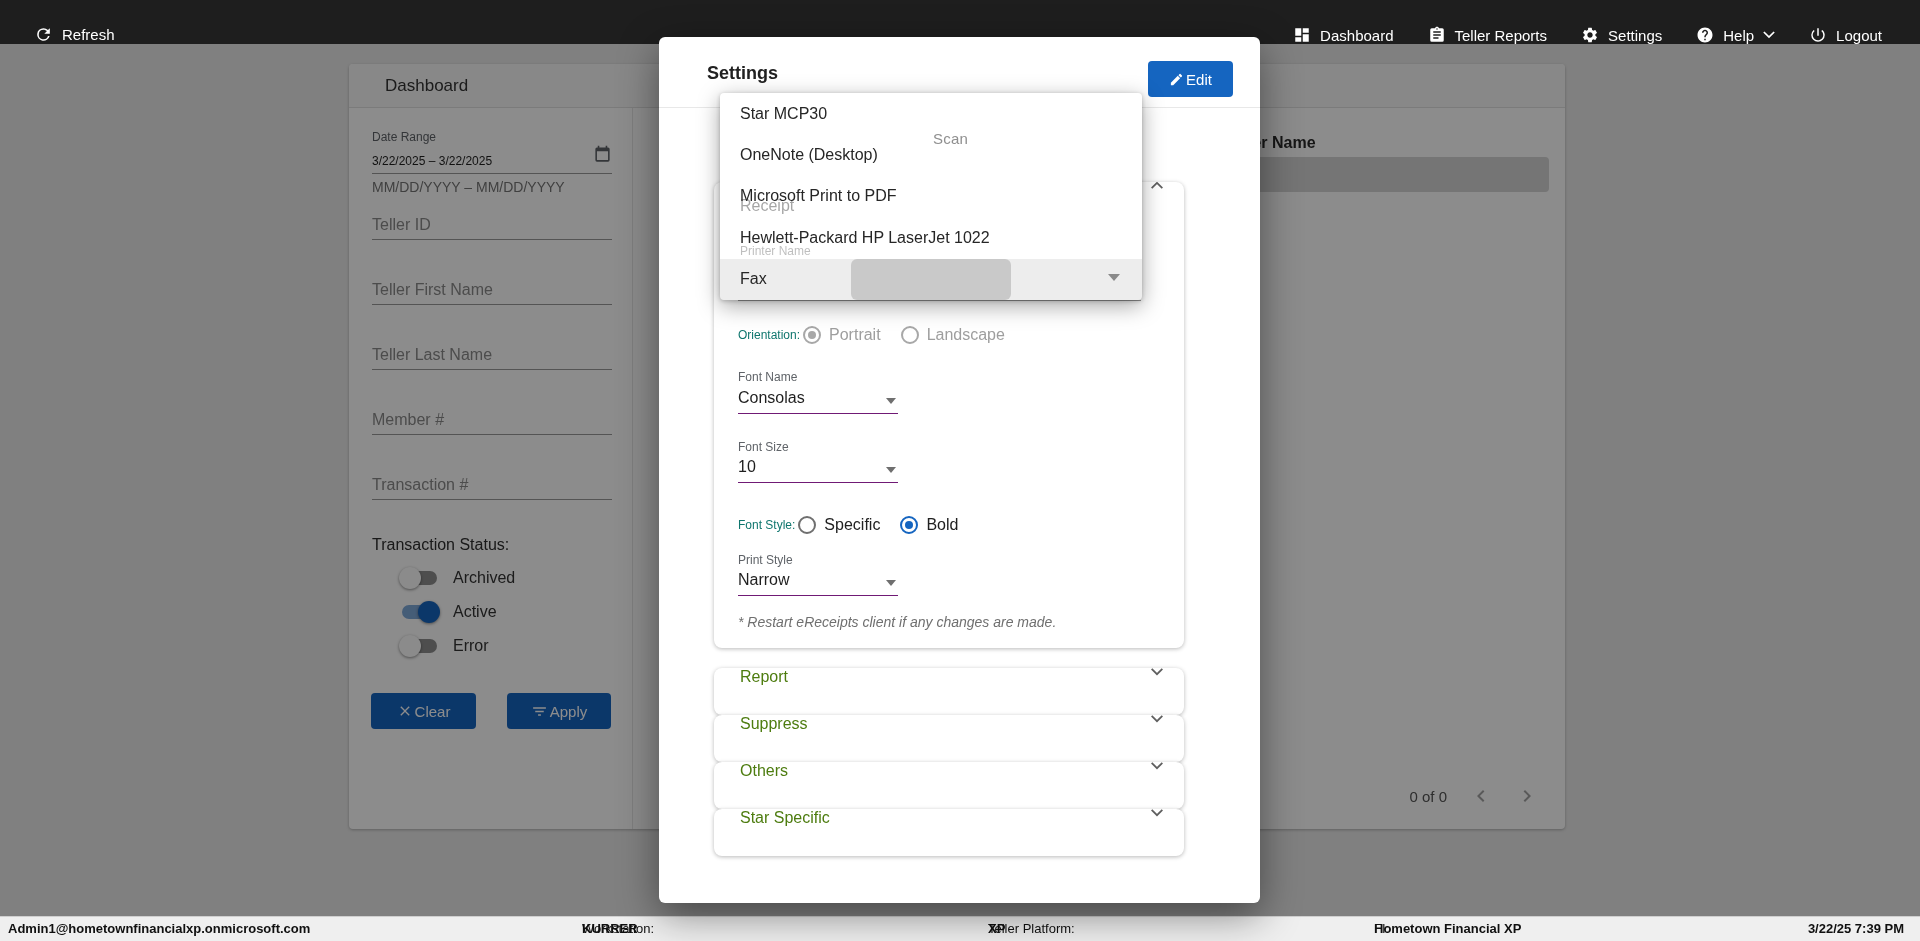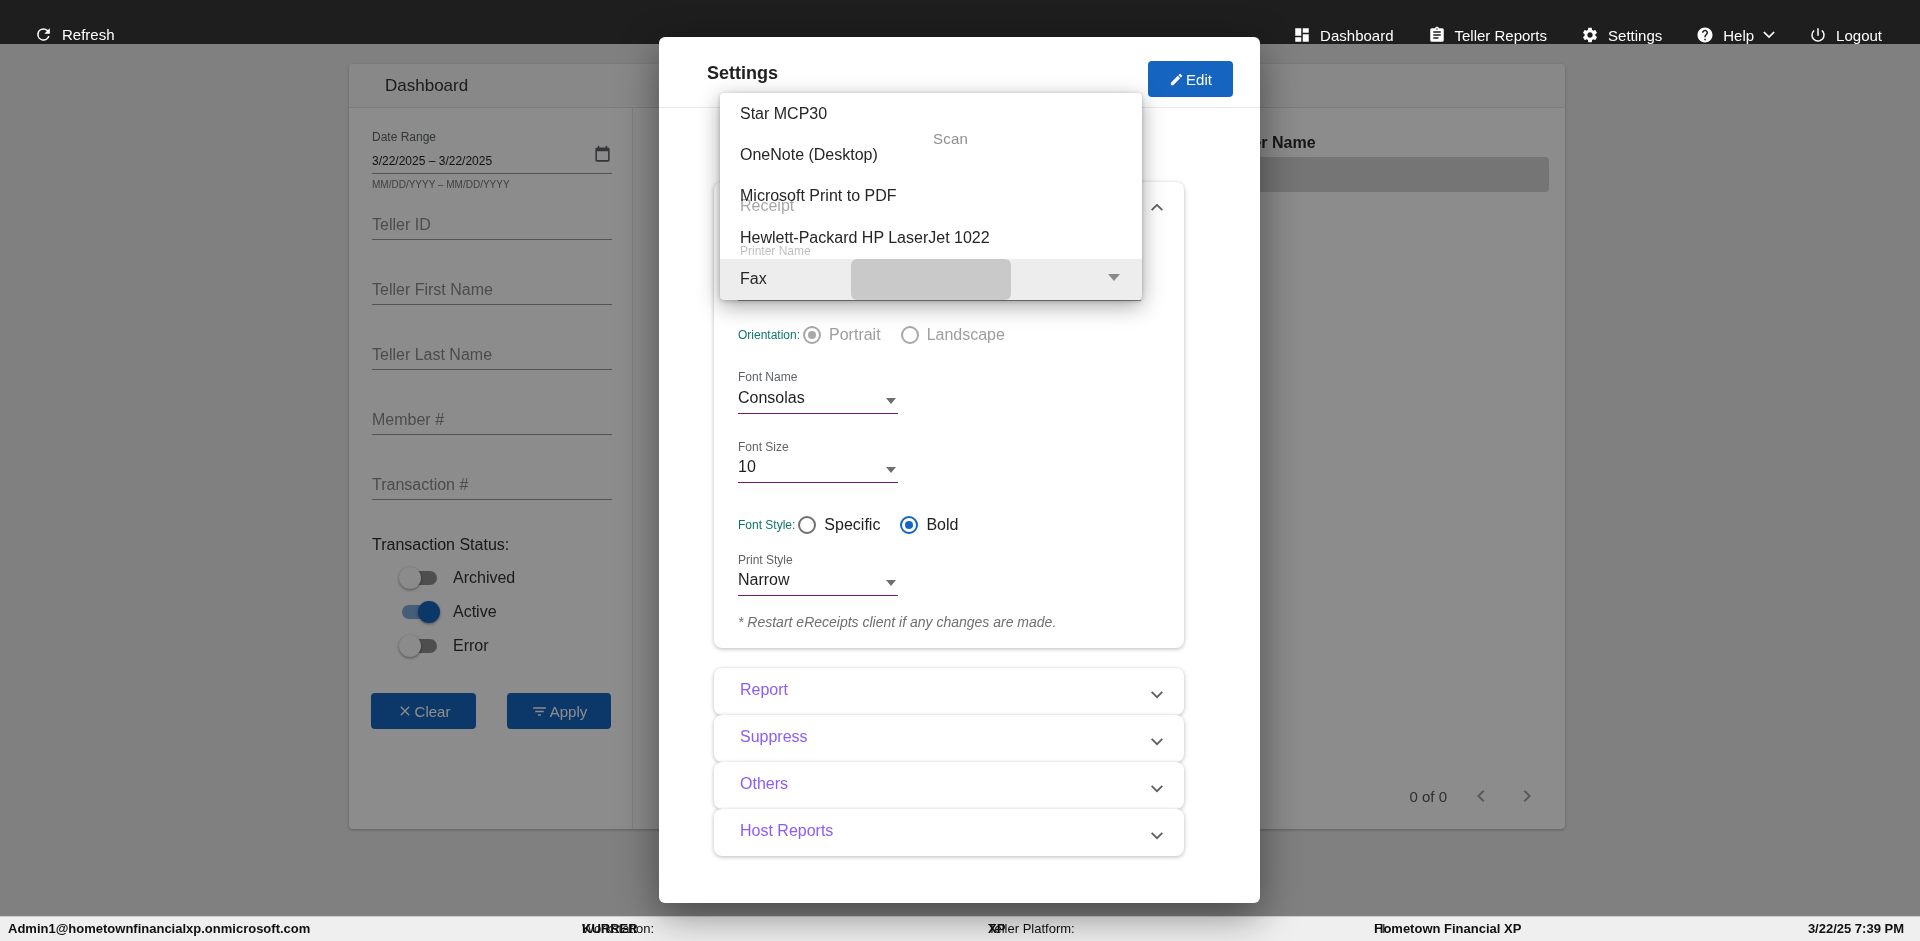--- a/index.html
+++ b/index.html
@@ -14,21 +14,21 @@
   .tb-item{display:flex;align-items:center;gap:9px;font-size:15px;cursor:pointer;white-space:nowrap;}
   .tb-item svg{display:block;flex:none;}
 
   
   .page{position:absolute;top:44px;left:0;right:0;bottom:25px;background:#e9e9e9;z-index:1;}
   .card{position:absolute;left:349px;top:20px;width:1216px;height:765px;background:#fff;border-radius:4px;box-shadow:0 1px 3px rgba(0,0,0,0.25);}
   .card-header{position:absolute;top:0;left:0;right:0;height:44px;background:#f7f7f7;border-bottom:1px solid #e0e0e0;border-radius:4px 4px 0 0;display:flex;align-items:center;padding-left:36px;font-size:17px;font-weight:500;color:#333;}
   .filters-divider{position:absolute;left:283px;top:44px;bottom:0;width:1px;background:#e6e6e6;}
 
   .f-label{position:absolute;left:23px;font-size:12px;color:#5f6368;}
-  .f-helper{position:absolute;left:23px;font-size:10px;color:#757575;}
+  .f-helper{position:absolute;left:23px;font-size:14px;color:#757575;}
   .fld{position:absolute;left:23px;width:240px;border-bottom:1px solid #9a9a9a;display:flex;align-items:flex-end;padding-bottom:5px;}
   .fld .f-value{font-size:12px;color:#1f1f1f;}
   .fld .f-ph{font-size:16px;color:#8a8a8a;}
   .fld .cal{margin-left:auto;}
   .dr-row{top:84px;height:26px;}
   .tid-row{top:150px;height:26px;}
   .tfn-row{top:215px;height:26px;}
   .tln-row{top:280px;height:26px;}
   .mem-row{top:345px;height:26px;}
   .trn-row{top:410px;height:26px;}
@@ -62,21 +62,21 @@
   .dlg-title{position:absolute;left:48px;top:26px;font-size:18px;font-weight:bold;color:#212121;}
   .btn-edit{position:absolute;left:489px;top:24px;width:85px;height:36px;}
   .tab-scan{position:absolute;left:274px;top:93px;font-size:15px;font-weight:500;color:#8f8f8f;z-index:6;letter-spacing:.2px;cursor:pointer;}
 
   .acc{position:absolute;left:55px;width:470px;background:#fff;border-radius:8px;box-shadow:0 1px 4px rgba(0,0,0,0.28);}
   .acc-receipt{top:145px;height:466px;}
   .acc-report{top:631px;height:47px;}
   .acc-suppress{top:678px;height:47px;}
   .acc-others{top:725px;height:47px;}
   .acc-host{top:772px;height:47px;}
-  .acc-head{position:absolute;top:0;left:0;right:0;height:46px;display:flex;align-items:flex-end;justify-content:space-between;padding:0 20px 16px 26px;font-size:16px;color:#8b5cf6;cursor:pointer;}
+  .acc-head{position:absolute;top:0;left:0;right:0;height:46px;display:flex;align-items:flex-start;justify-content:space-between;padding:0 20px 16px 26px;font-size:16px;color:#4d7c0f;cursor:pointer;}
   .acc-collapsed .acc-head{height:47px;}
 
   .rc-label{position:absolute;left:24px;font-size:12px;color:#5f6368;}
   .rc-underline{position:absolute;left:24px;top:118px;width:403px;border-bottom:1px solid #9a9a9a;}
   .row-inline{position:absolute;left:24px;display:flex;align-items:center;}
   .row-orientation{top:140px;height:26px;}
   .row-fontstyle{top:330px;height:26px;}
   .rc-rowlabel{font-size:12px;color:#0f766e;margin-right:3px;}
   .radio{width:18px;height:18px;border-radius:50%;position:relative;display:inline-block;flex:none;cursor:pointer;}
   .radio.gray{border:2px solid #a8a8a8;}
@@ -339,21 +339,21 @@
     <section class="acc acc-collapsed acc-others">
       <div class="acc-head">
         <span>Others</span>
         <svg width="14" height="8" viewBox="0 0 14 9">
             <polyline points="1,1 7,7 13,1" fill="none" stroke="#5f5f5f" stroke-width="2"></polyline>
           </svg>
       </div>
     </section>
     <section class="acc acc-collapsed acc-host">
       <div class="acc-head">
-        <span>Host Reports</span>
+        <span>Star Specific</span>
         <svg width="14" height="8" viewBox="0 0 14 9">
             <polyline points="1,1 7,7 13,1" fill="none" stroke="#5f5f5f" stroke-width="2"></polyline>
           </svg>
       </div>
     </section>
 
     <span class="ghost-receipt">Receipt</span>
     <span class="ghost-printer-label">Printer Name</span>
     <span class="ghost-select-arrow"></span>
 

